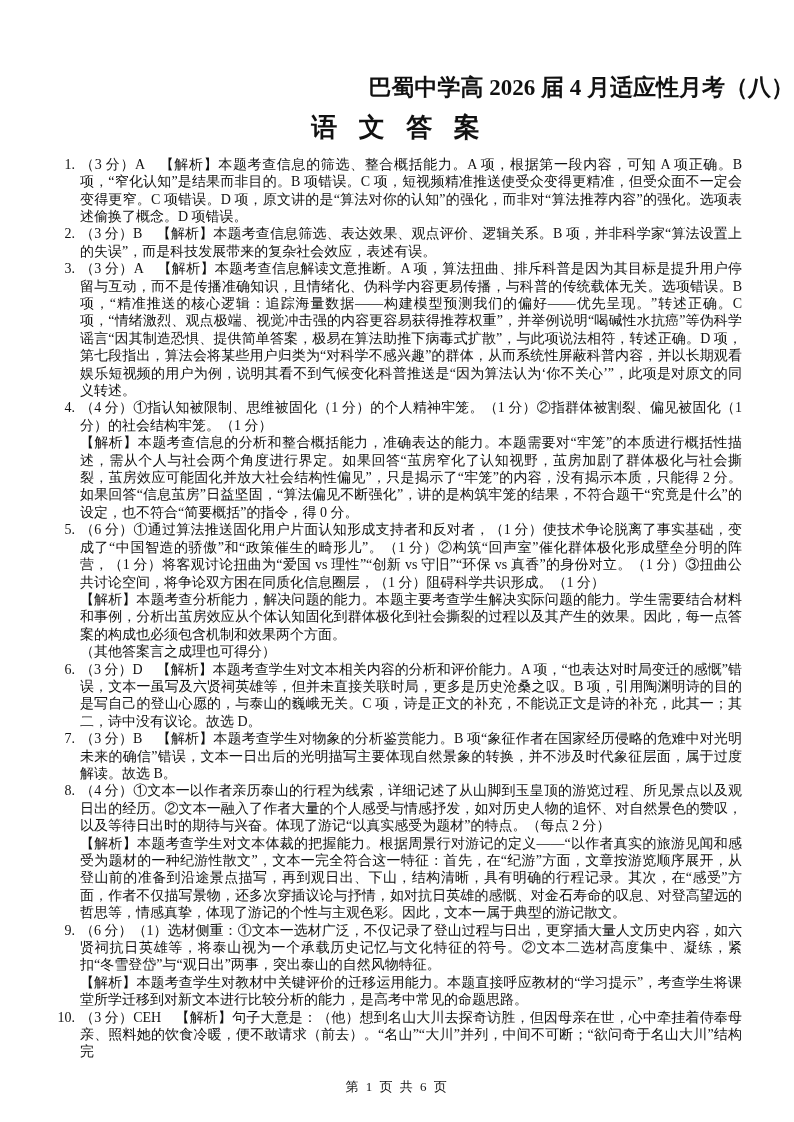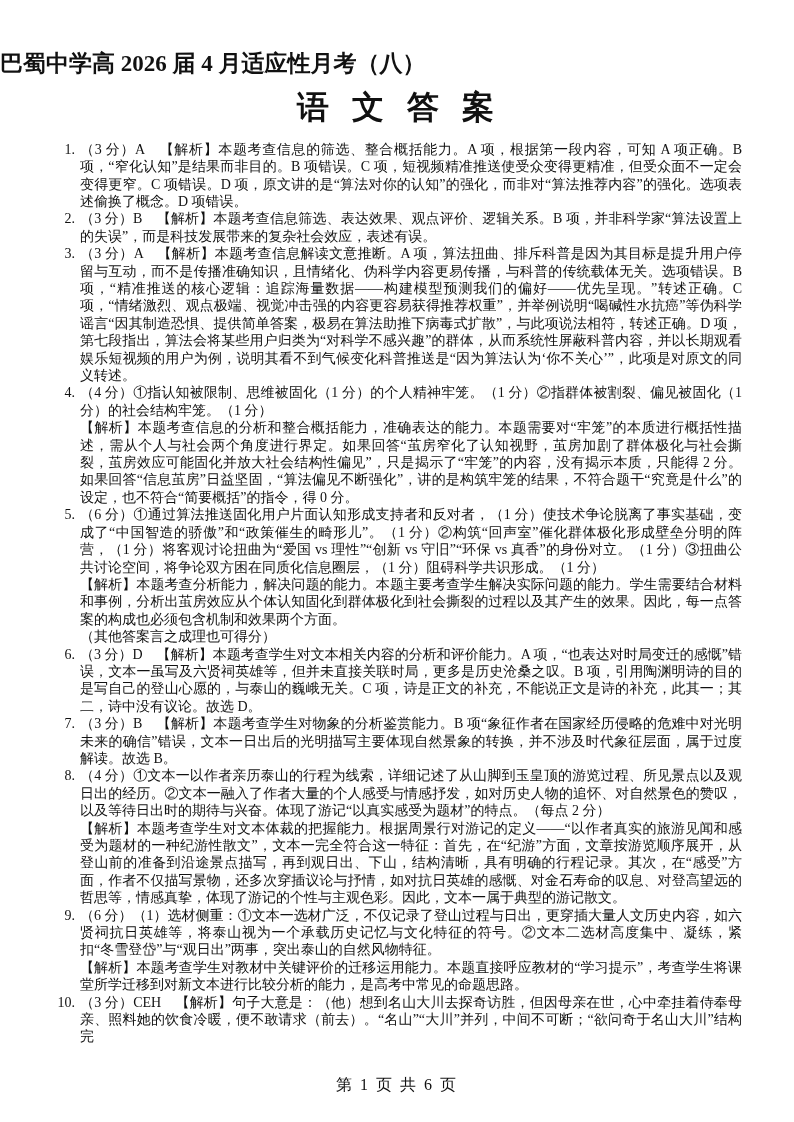--- a/index.html
+++ b/index.html
@@ -11,28 +11,29 @@
     width: 794px;
     height: 1122px;
     background: #ffffff;
     position: relative;
     overflow: hidden;
     font-family: "Liberation Serif", "DejaVu Serif", serif;
     color: #111111;
   }
   .doc-title {
     padding-top: 50px;
-    text-align: left;
+    text-align: right;
     font-size: 23px;
     font-weight: bold;
     line-height: 1.25;
+    margin-top: 24px;
   }
   .doc-subtitle {
     text-align: center;
-    font-size: 32px;
+    font-size: 26px;
     font-weight: bold;
     margin-top: 7px;
     word-spacing: 9px;
     letter-spacing: 3px;
   }
   .content {
     margin-top: 11px;
     padding: 0 52px 0 55px;
     font-size: 14px;
     line-height: 17.4px;
@@ -50,21 +51,21 @@
   }
   .item-para {
     text-align: justify;
   }
   .page-footer {
     position: absolute;
     bottom: 26px;
     left: 0;
     right: 0;
     text-align: center;
-    font-size: 16px;
+    font-size: 13px;
     letter-spacing: 2px;
   }
 </style>
 </head>
 <body>
 
 <div class="page">
   <div class="doc-title">巴蜀中学高 2026 届 4 月适应性月考（八）</div>
   <div class="doc-subtitle">语 文 答 案</div>
 

